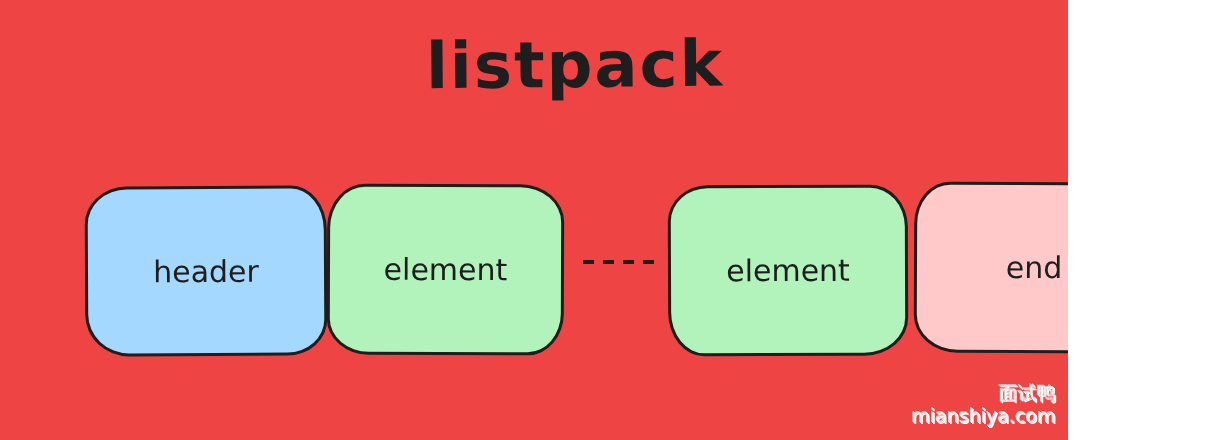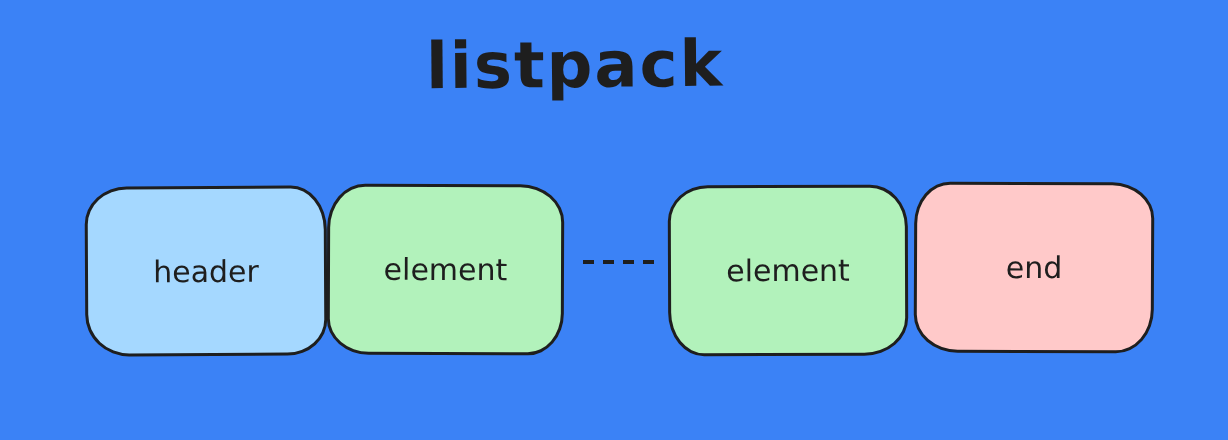--- a/index.html
+++ b/index.html
@@ -2,23 +2,23 @@
 <html><head>
 <meta charset="utf-8">
 <style>
   html, body {
     margin: 0;
     padding: 0;
     background: #ffffff;
   }
   .canvas {
     position: relative;
-    width: 1228px;
+    width: 1068px;
     height: 440px;
-    background: #3b82f6;
+    background: #ef4444;
     overflow: hidden;
     font-family: "DejaVu Sans", sans-serif;
   }
   .diagram-title {
     position: absolute;
     left: 420px;
     top: 28px;
     width: 310px;
     text-align: center;
     font-size: 64px;
@@ -94,14 +94,18 @@
   <div class="dashed-connector" style="background: repeating-linear-gradient(90deg, rgb(30, 30, 30) 0px, rgb(30, 30, 30) 11px, transparent 11px, transparent 20px);"></div>
 
   <div class="node node-element-2" style="background-color: rgb(178, 242, 187); border-color: rgb(30, 30, 30);">
     <span>element</span>
   </div>
 
   <div class="node node-end" style="background-color: rgb(255, 201, 201); border-color: rgb(30, 30, 30);">
     <span>end</span>
   </div>
 
+  <div class="watermark">
+    <div>面试鸭</div>
+    <div>mianshiya.com</div>
+  </div>
 
 </div>
 
 </body></html>

